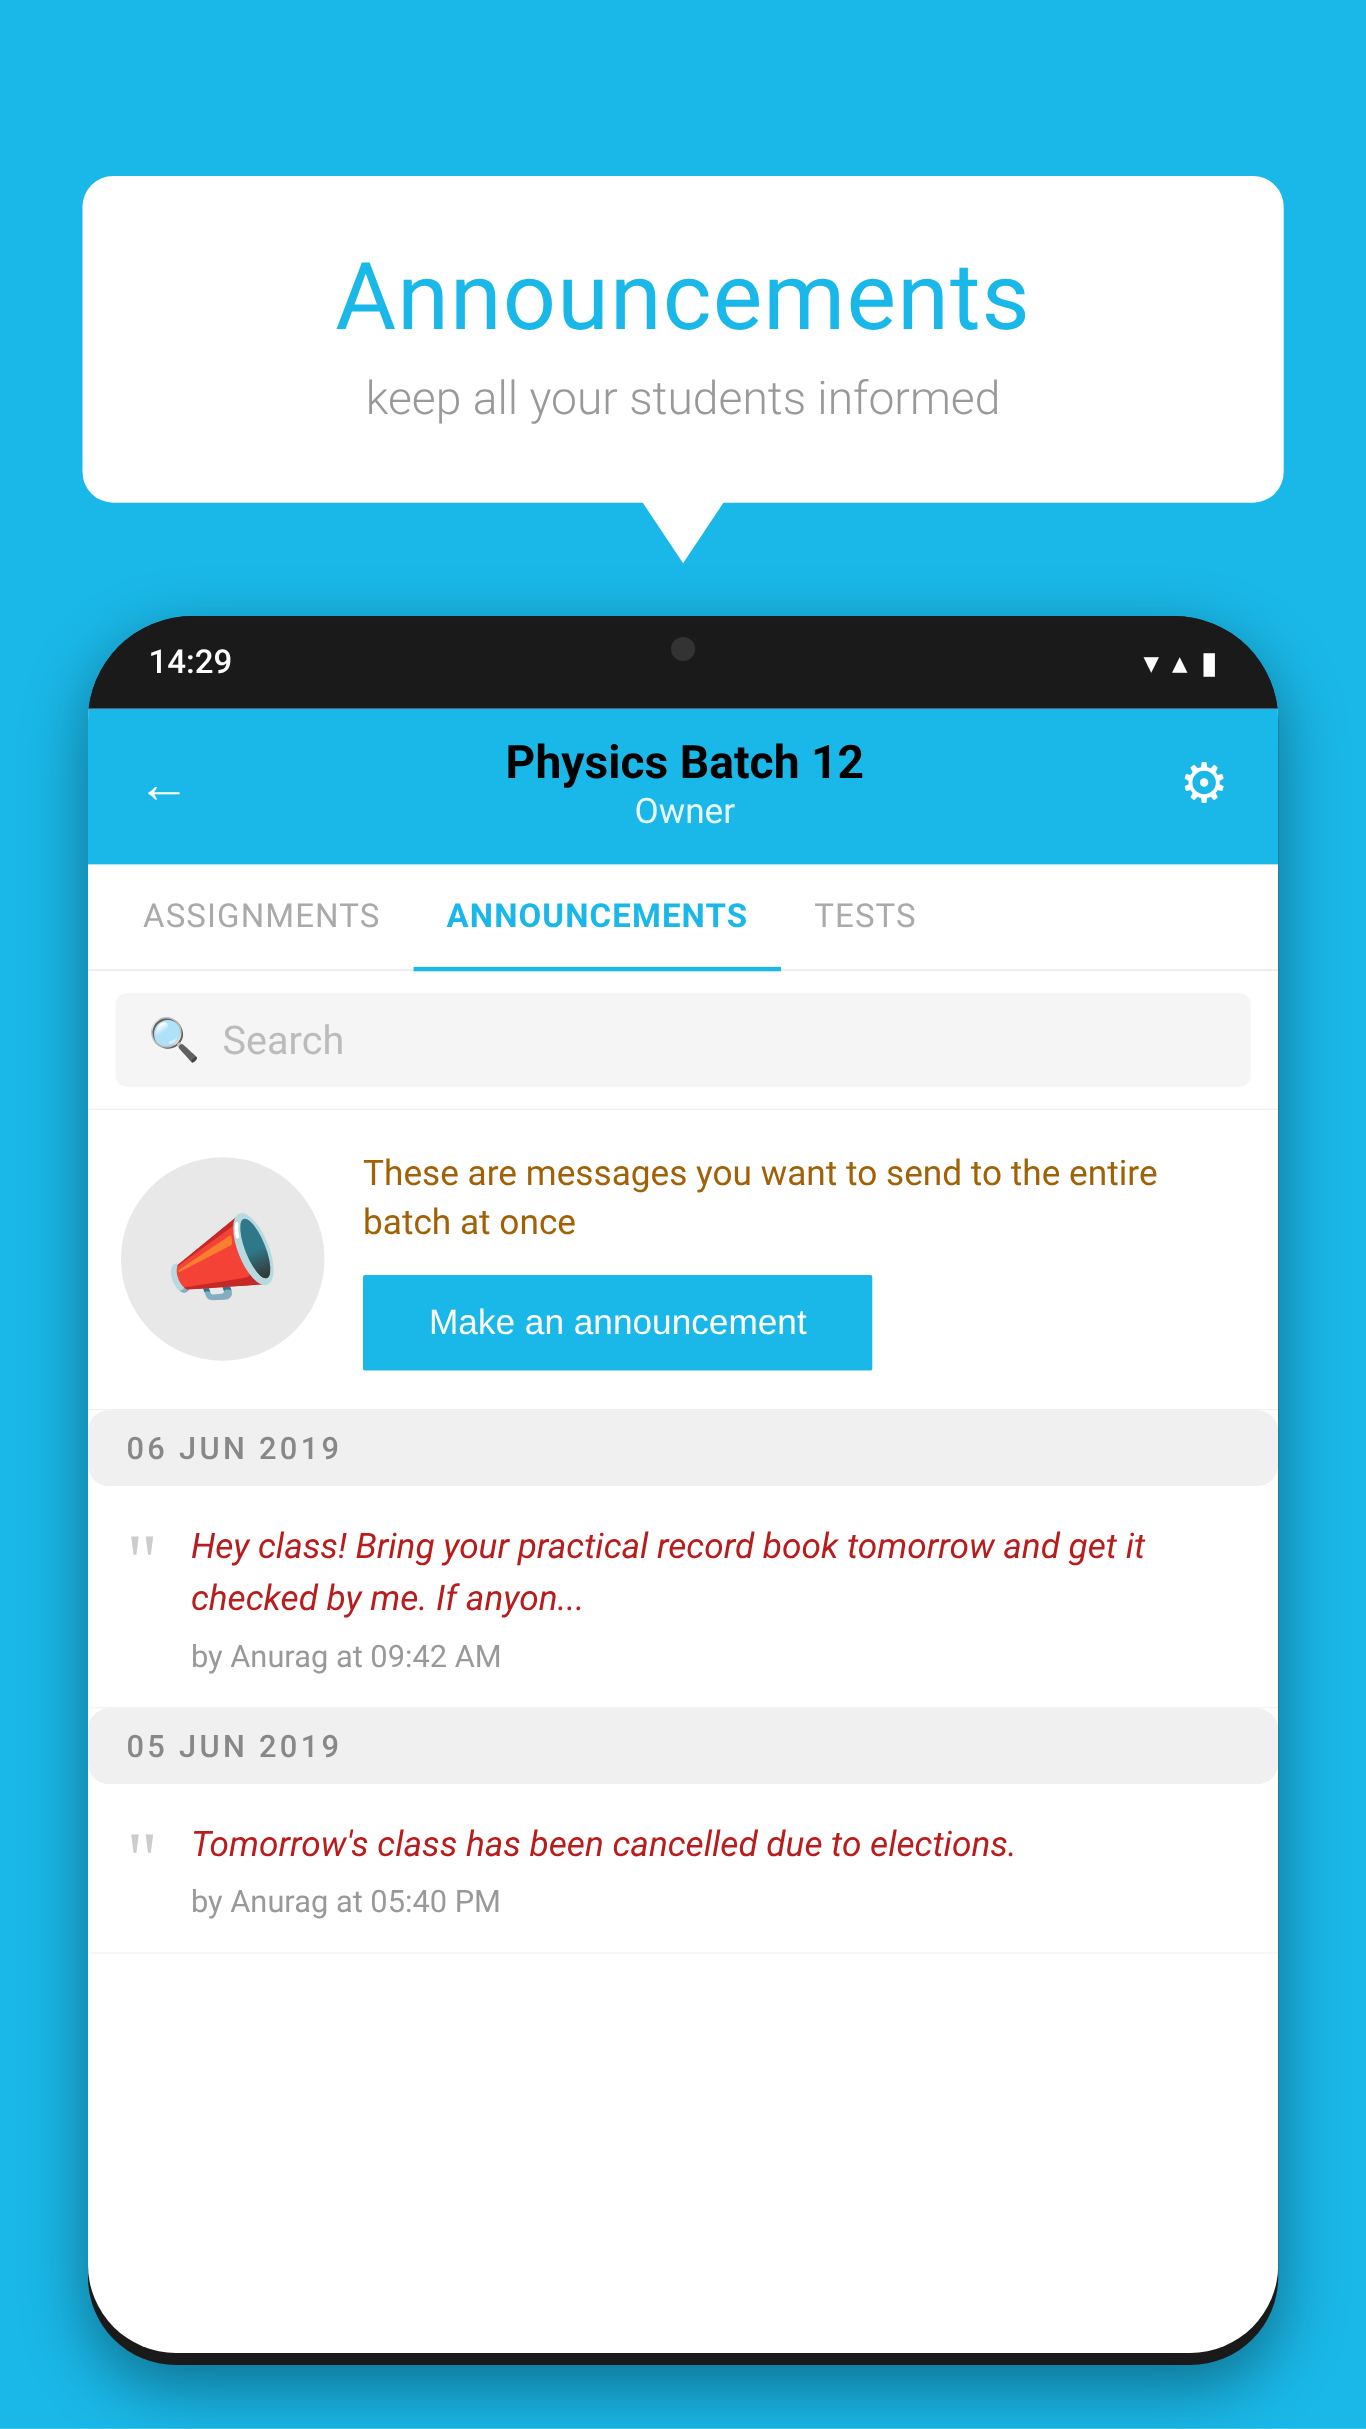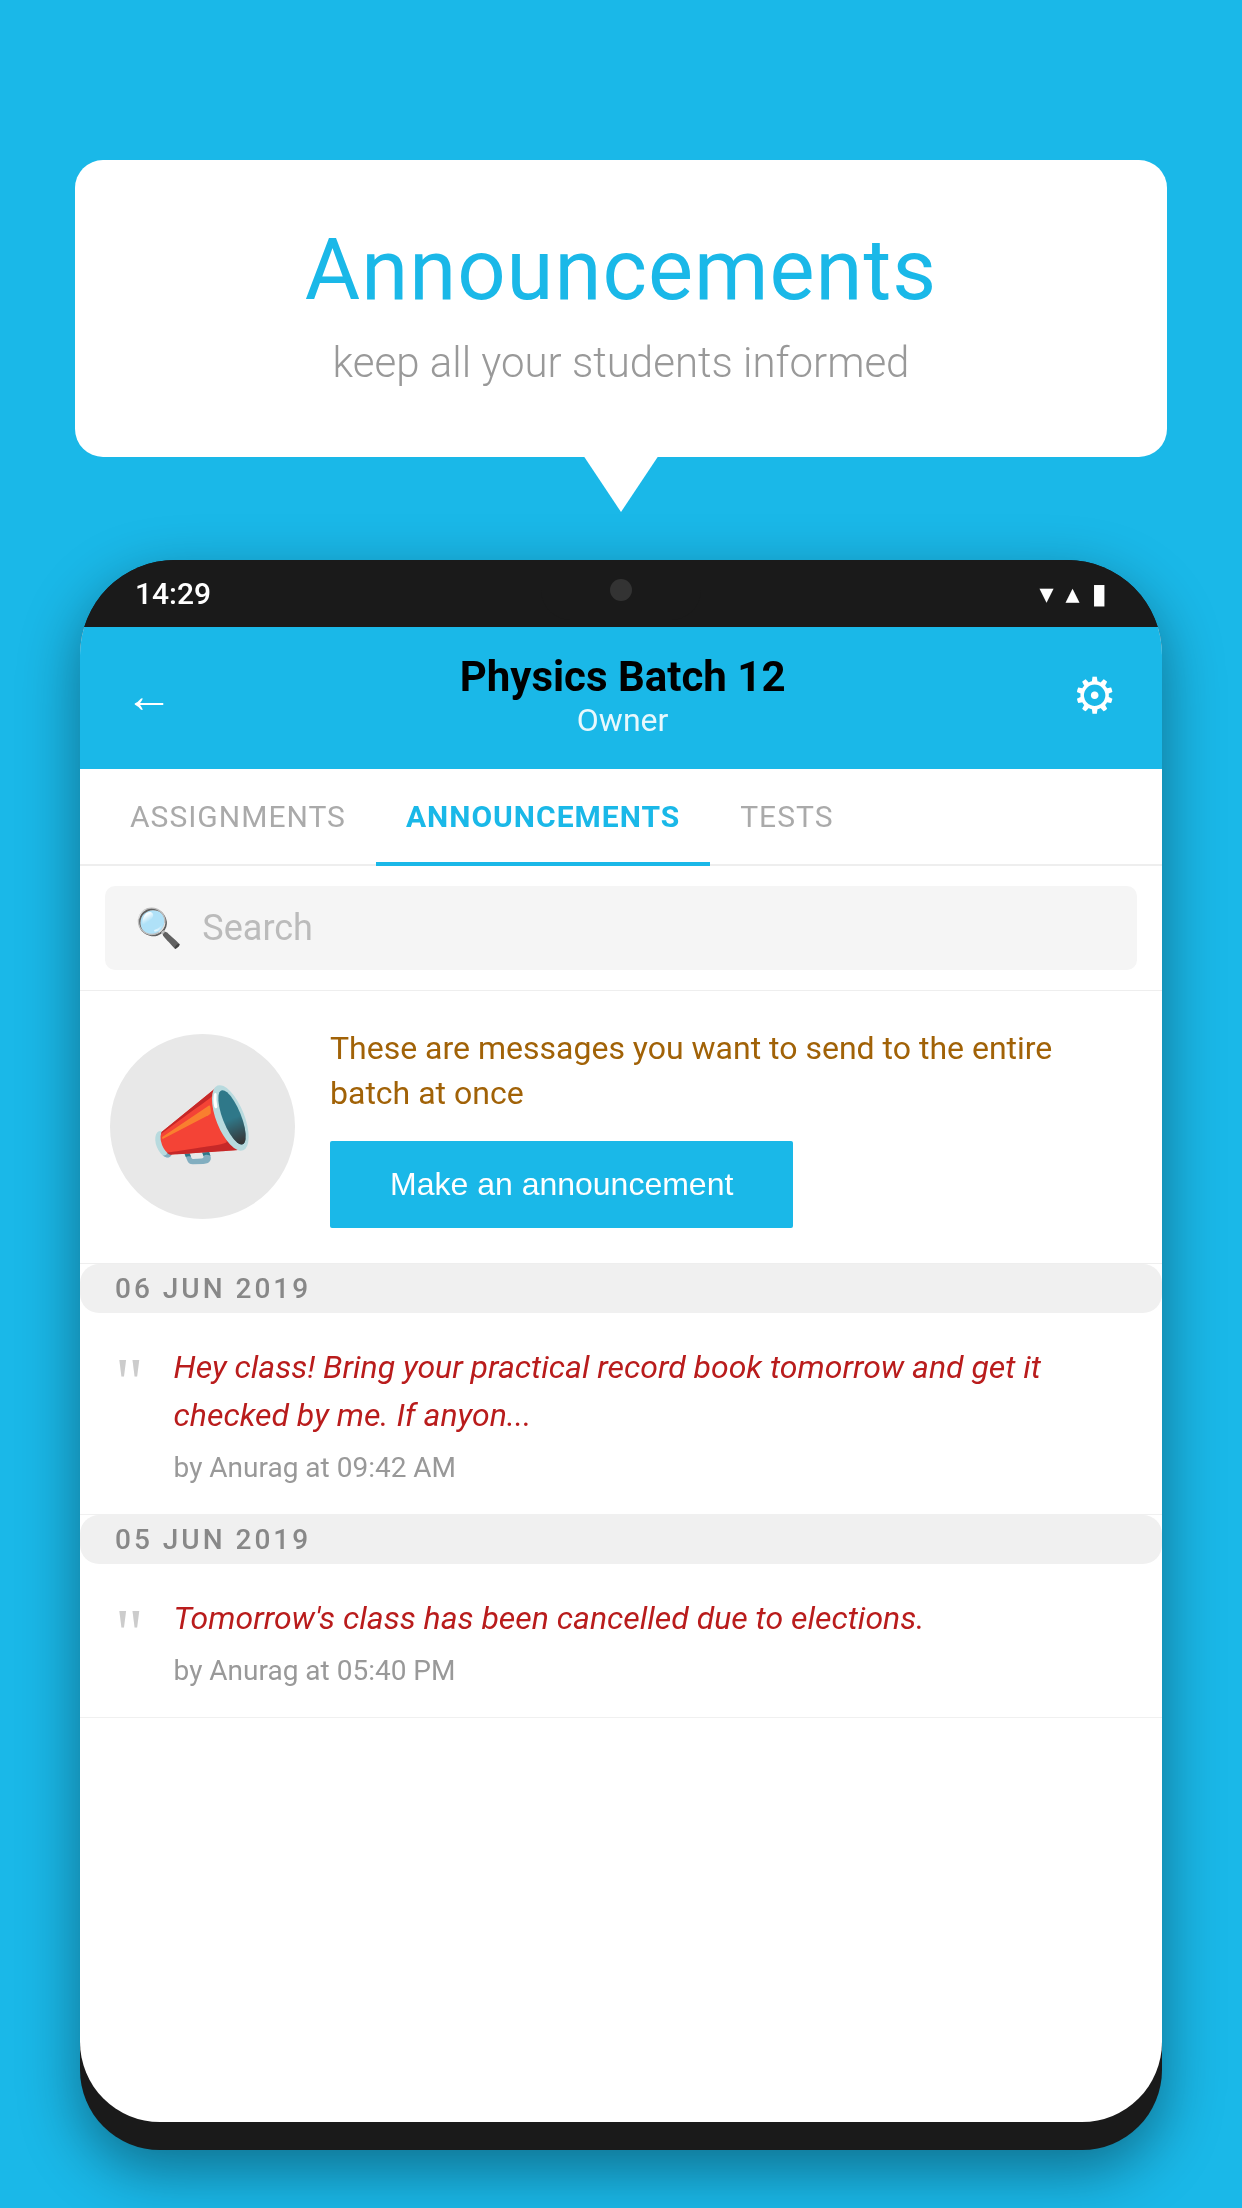--- a/index.html
+++ b/index.html
@@ -72,21 +72,21 @@
       width: 100%;
       height: 1590px;
       position: relative;
       overflow: hidden;
       box-shadow: 0 20px 60px rgba(0,0,0,0.4);
     }
 
     
     .phone-top-bar {
       background: #1a1a1a;
-      height: 67px;
+      height: 84px;
       display: flex;
       align-items: center;
       justify-content: space-between;
       padding: 0 55px;
       position: relative;
     }
 
     .status-time {
       color: white;
       font-size: 30px;
@@ -276,21 +276,21 @@
       padding: 25px 60px;
       font-size: 32px;
       font-weight: 500;
       cursor: pointer;
       white-space: nowrap;
     }
 
     
     .date-divider {
       background: #f0f0f0;
-      padding: 8px 35px;
+      padding: 18px 35px;
       font-size: 28px;
       color: #888;
       letter-spacing: 3px;
       font-weight: 500;
       border-radius: 19px;
     }
 
     
     .announcement-item {
       background: white;

